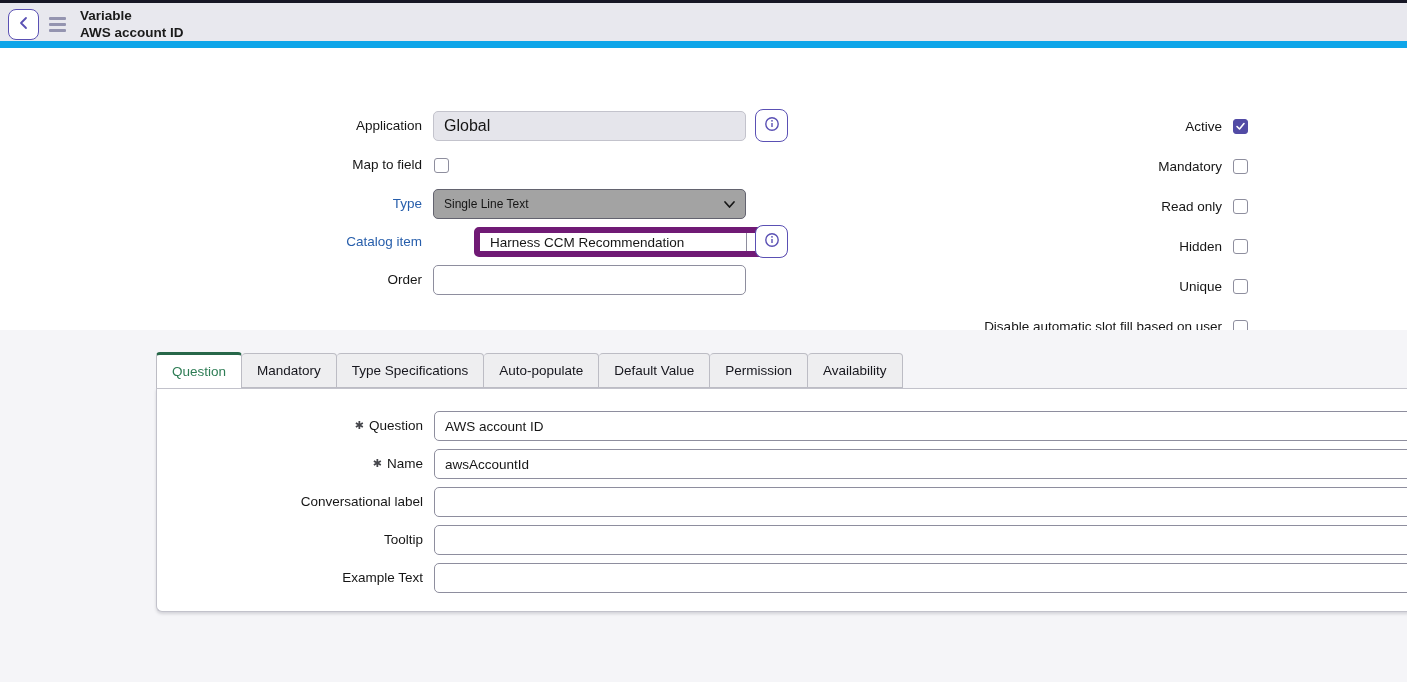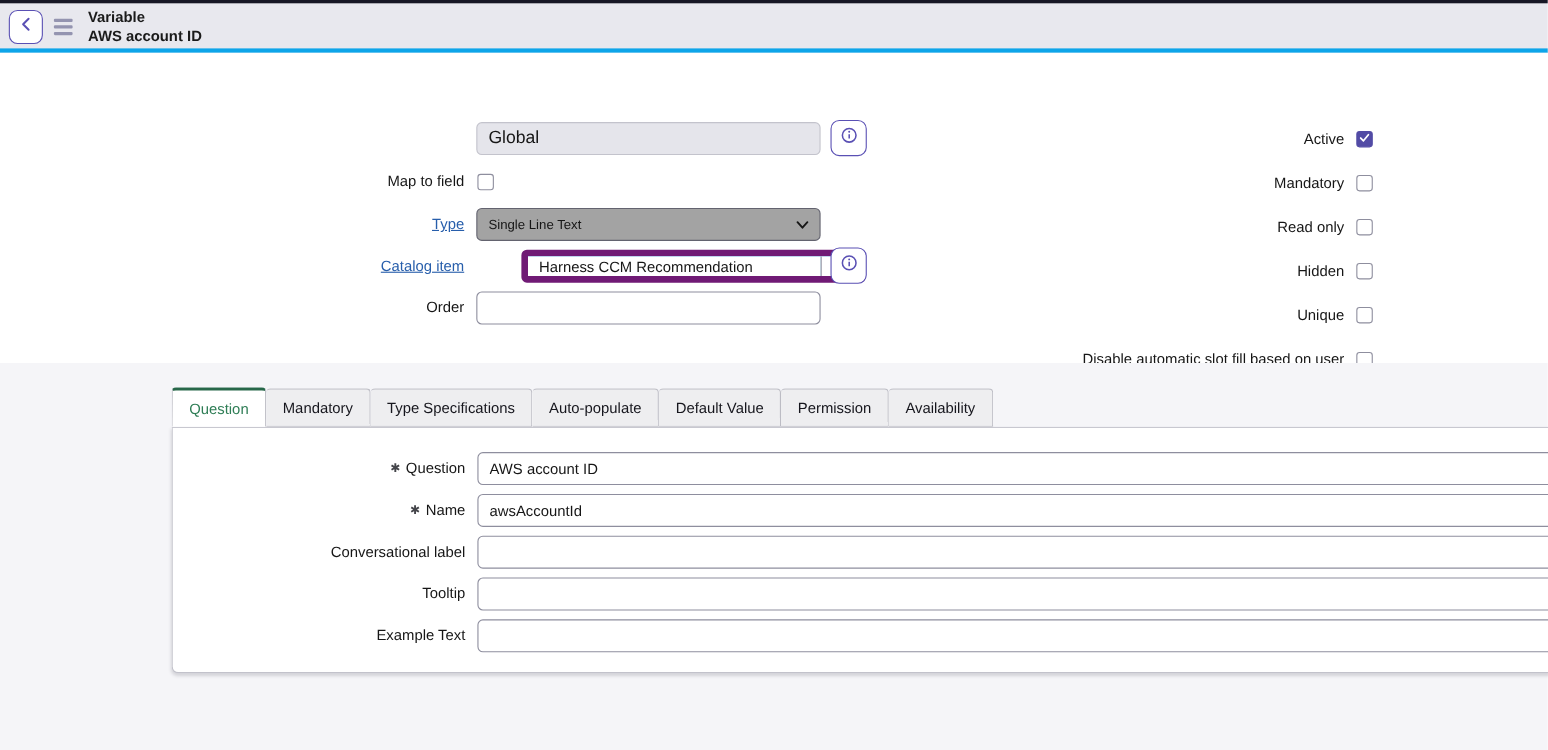--- a/index.html
+++ b/index.html
@@ -5,40 +5,40 @@
   * { margin: 0; padding: 0; box-sizing: border-box; }
   html, body {
     width: 1407px; height: 682px; overflow: hidden;
     background: #ffffff;
     font-family: "Liberation Sans", sans-serif;
     color: #161616;
   }
   
   .app-header {
     position: absolute; top: 0; left: 0; width: 1407px; height: 48px;
-    background: #e8e8ee; border-bottom: 4px solid #0ea5e9;
+    background: #e8e8ee; border-bottom: 7px solid #0ea5e9;
   }
   .top-stripe { position: absolute; top: 0; left: 0; width: 1407px; height: 3px; background: #171725; }
   .back-btn {
     position: absolute; left: 8px; top: 9px; width: 31px; height: 31px;
     background: #ffffff; border: 1.5px solid #5a50b4; border-radius: 8px;
     display: flex; align-items: center; justify-content: center; cursor: pointer;
   }
   .burger { position: absolute; left: 49px; top: 17px; width: 17px; height: 15px; cursor: pointer;
     display: flex; flex-direction: column; justify-content: space-between; }
   .burger span { display: block; height: 3px; background: #9494b0; border-radius: 1px; }
   .hdr-title { position: absolute; left: 80px; top: 7px; line-height: 17px; }
   .hdr-title .l1, .hdr-title .l2 { font-size: 13.5px; font-weight: bold; color: #1a1a1a; }
   
   .form-area { position: absolute; top: 48px; left: 0; width: 1407px; height: 282px; background: #ffffff; }
   .flabel {
     position: absolute; left: 0; width: 422px; text-align: right;
     font-size: 13.5px; color: #161616; line-height: 30px;
   }
-  .flabel.link a { color: #275eab; text-decoration: underline; cursor: pointer; }
+  .flabel.link a { color: #275eab; cursor: pointer; }
   .tinput {
     position: absolute; left: 433px; width: 313px; height: 30px;
     border: 1px solid #8e8e9e; border-radius: 5px; background: #fff;
     font-family: "Liberation Sans", sans-serif; font-size: 16px; color: #161616;
     padding: 0 10px; outline: none;
   }
   .tinput.ro { background: #e5e5eb; border-color: #c3c3cc; }
   .selectbox {
     position: absolute; left: 433px; width: 313px; height: 30px;
     border: 1px solid #63636f; border-radius: 5px; background: #a3a3a3;
@@ -127,20 +127,21 @@
       <span></span>
   </div>
   <div class="hdr-title">
     <div class="l1">Variable</div>
     <div class="l2">AWS account ID</div>
   </div>
 </div>
 
 <div class="form-area">
 
+  <div class="flabel" style="top:63px;">Application</div>
   <input class="tinput ro" style="top: 63px;" readonly="" value="Global">
   <div class="info-btn" style="top:61px;">
     <span>
       <svg width="16" height="16" viewBox="0 0 16 16">
           <circle cx="8" cy="8" r="6.2" fill="none" stroke="#5a50b4" stroke-width="1.4"></circle>
           <line x1="8" y1="7" x2="8" y2="11" stroke="#5a50b4" stroke-width="1.4"></line>
           <circle cx="8" cy="4.8" r="0.9" fill="#5a50b4"></circle>
         </svg>
     </span>
   </div>

